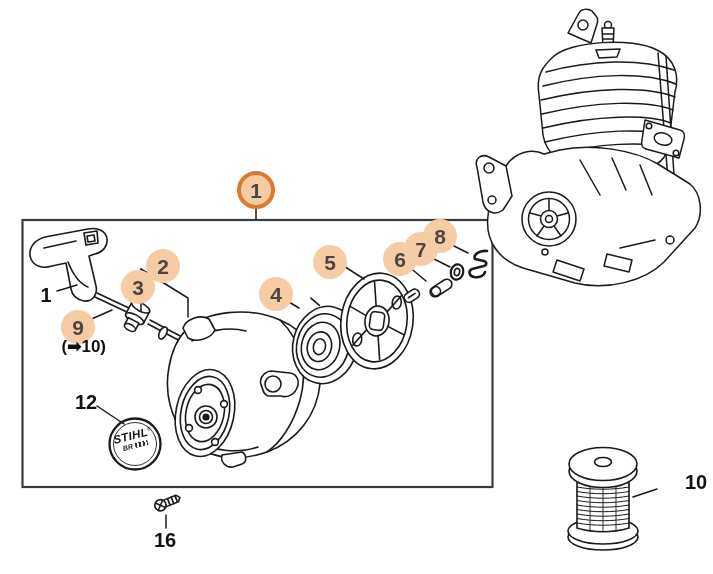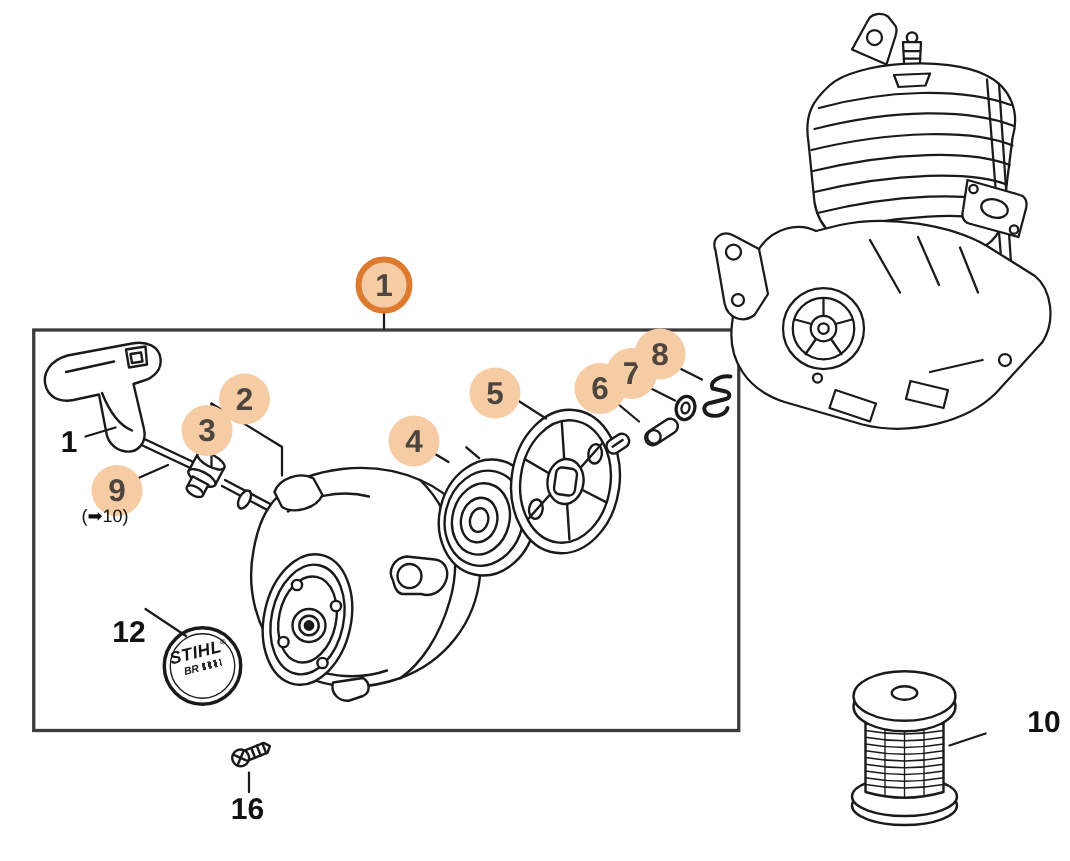--- a/index.html
+++ b/index.html
@@ -15,22 +15,22 @@
          font-family:"Liberation Sans",sans-serif;}
   #lineart{position:absolute;left:0;top:0;}
   .callout{position:absolute;width:34px;height:34px;border-radius:50%;
            background:var(--highlight-fill);
            display:flex;align-items:center;justify-content:center;
            font-weight:bold;font-size:21px;color:var(--callout-number);
            line-height:1;}
   .callout.ring{width:30px;height:30px;border:4px solid var(--highlight-ring);}
   .part-label{position:absolute;width:40px;text-align:center;
               font-weight:bold;font-size:20px;color:var(--label);line-height:1;}
-  .note-label{position:absolute;width:72px;text-align:center;
-              font-weight:normal;font-size:12px;color:var(--label);line-height:1;}
+  .note-label{position:absolute;width:72px;text-align:right;
+              font-weight:bold;font-size:17px;color:var(--label);line-height:1;}
   .cover-logo{position:absolute;left:106px;top:430px;width:58px;height:30px;
               transform:rotate(-14deg);text-align:center;color:#151515;}
   .cover-logo .brand{font-style:italic;font-weight:900;font-size:11.5px;
                      letter-spacing:0.4px;line-height:1;}
   .cover-logo .reg{font-size:5px;vertical-align:super;font-style:normal;}
   .cover-logo .model{font-style:italic;font-weight:bold;font-size:7px;line-height:1.1;}
   .scribble{display:inline-block;width:13px;height:5px;margin-left:2px;
             background:repeating-linear-gradient(90deg,#2b2b2b 0 2px,transparent 2px 4px);}
 </style>
 </head>
@@ -264,21 +264,21 @@
   </div>
   <div class="callout" style="left:423px;top:219px">
     <span>8</span>
   </div>
   <div class="callout" style="left:61px;top:310px">
     <span>9</span>
   </div>
 
   <div class="part-label" style="left:676px;top:472px">10</div>
   <div class="part-label" style="left:26px;top:285px">1</div>
-  <div class="part-label" style="left:66px;top:412px">12</div>
+  <div class="part-label" style="left:66px;top:392px">12</div>
   <div class="part-label" style="left:145px;top:530px">16</div>
 
   <div class="note-label" style="left:34px;top:338px">(➡10)</div>
 
   <div class="cover-logo">
     <div class="brand"><span>STIHL</span><span class="reg">®</span></div>
     <div class="model"><span>BR</span><span class="scribble"></span></div>
   </div>
 
 </div>

